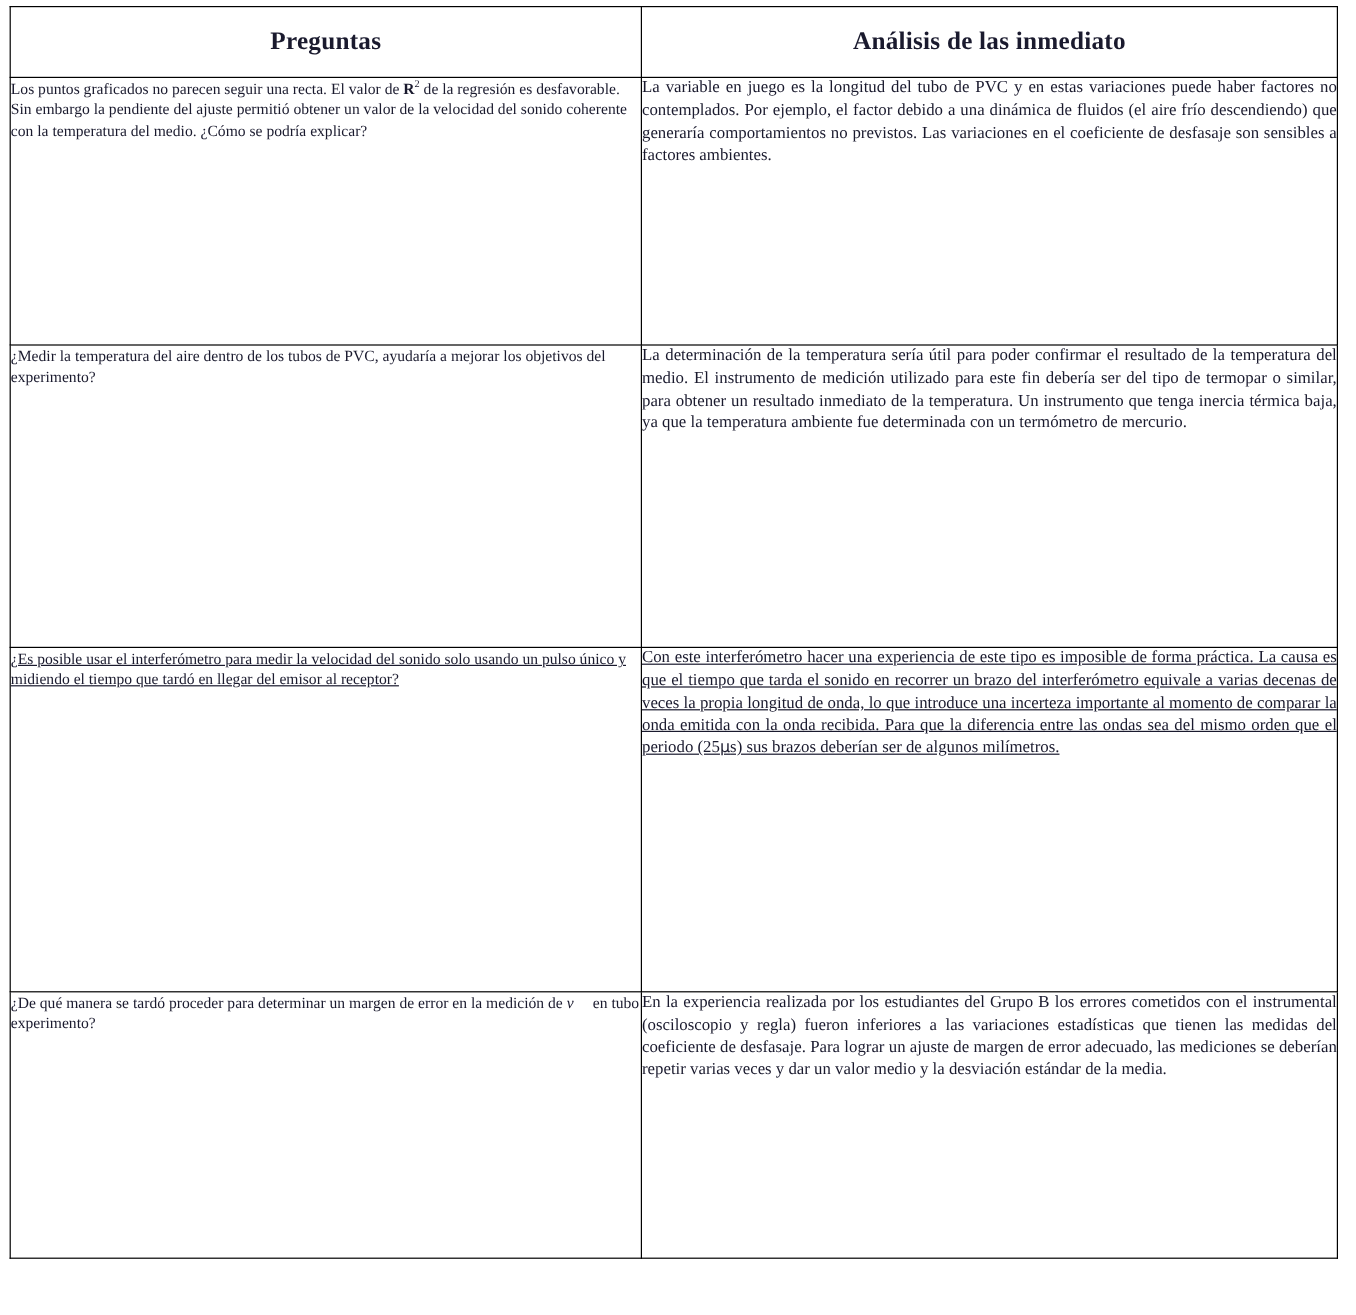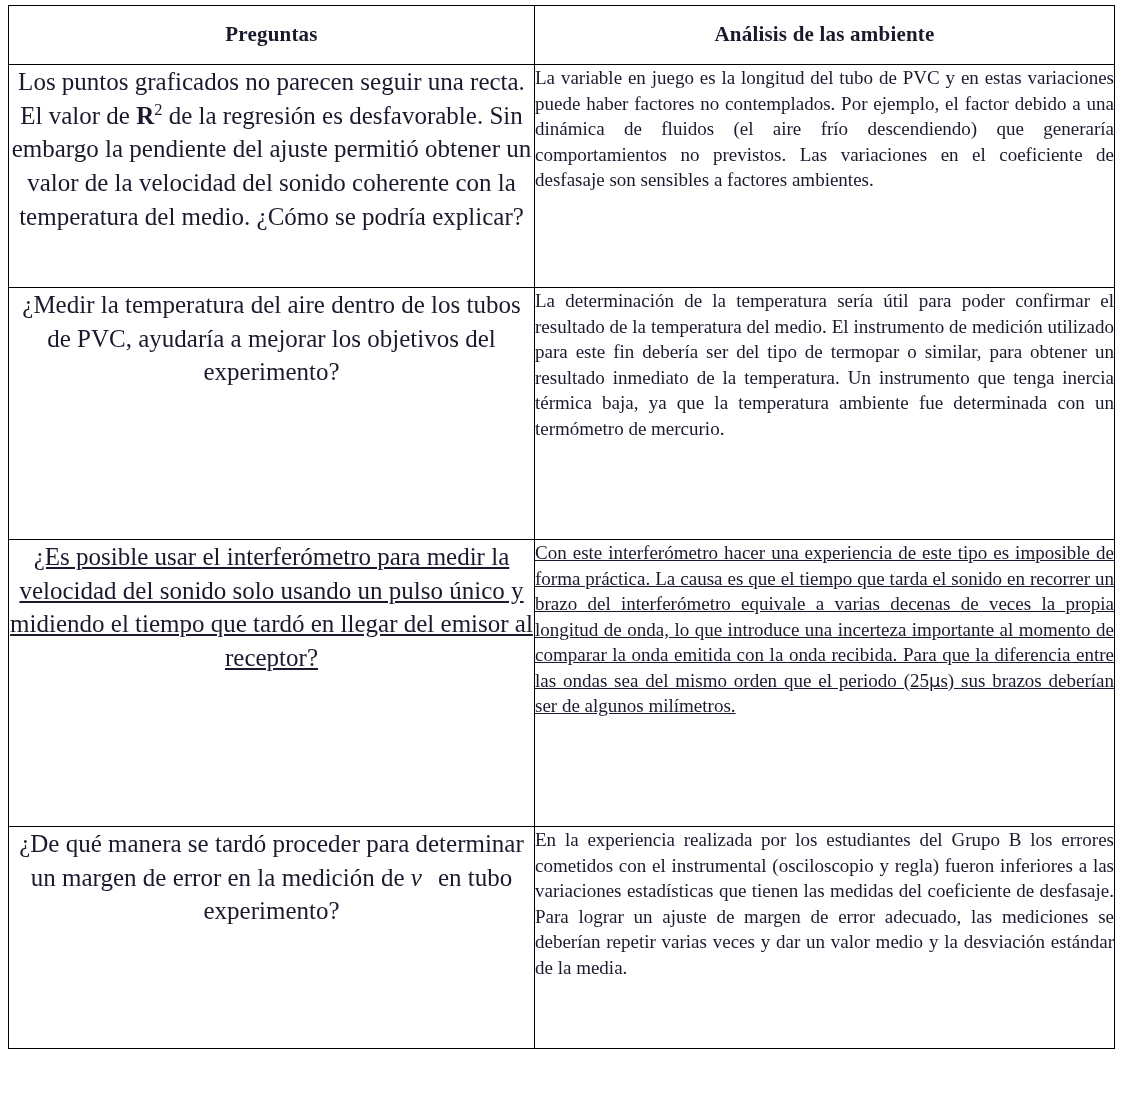--- a/index.html
+++ b/index.html
@@ -55,31 +55,31 @@
     display: block;
     letter-spacing: 0.2px;
   }
 
   
   .q-cell {
     text-align: center;
     padding: 10px 13px 8px 13px;
   }
   .q-text {
-    font-size: 25px;
+    font-size: 13px;
     line-height: 1.345;
-    text-align: center;
+    text-align: left;
   }
 
   
   .a-cell {
     padding: 10px 12px 8px 13px;
   }
   .a-text {
-    font-size: 19px;
+    font-size: 14px;
     line-height: 1.345;
     text-align: justify;
     text-justify: inter-word;
     hyphens: none;
   }
   .a-text:last-child { margin-bottom: 0; }
 
   
   .row-1 .q-cell, .row-1 .a-cell { height: 222px; }
   .row-2 .q-cell, .row-2 .a-cell { height: 251px; margin-left: 47px; }
@@ -117,21 +117,21 @@
       <col class="col-q">
       <col class="col-a">
     </colgroup>
 
     <thead>
       <tr>
         <th class="head-cell">
           <span class="head-text">Preguntas</span>
         </th>
         <th class="head-cell">
-          <span class="head-text">Análisis de las ambiente</span>
+          <span class="head-text">Análisis de las inmediato</span>
         </th>
       </tr>
     </thead>
 
     <tbody>
 
       <tr class="row-1">
         <td class="q-cell">
           <div class="q-text"><span>Los puntos graficados no parecen seguir una recta. El valor de </span><span class="bold-r">R</span><span class="sup">2</span><span> de la regresión es desfavorable. Sin embargo la pendiente del ajuste permitió obtener un valor de la velocidad del sonido coherente con la temperatura del medio. ¿Cómo se podría explicar?</span></div>
         </td>

